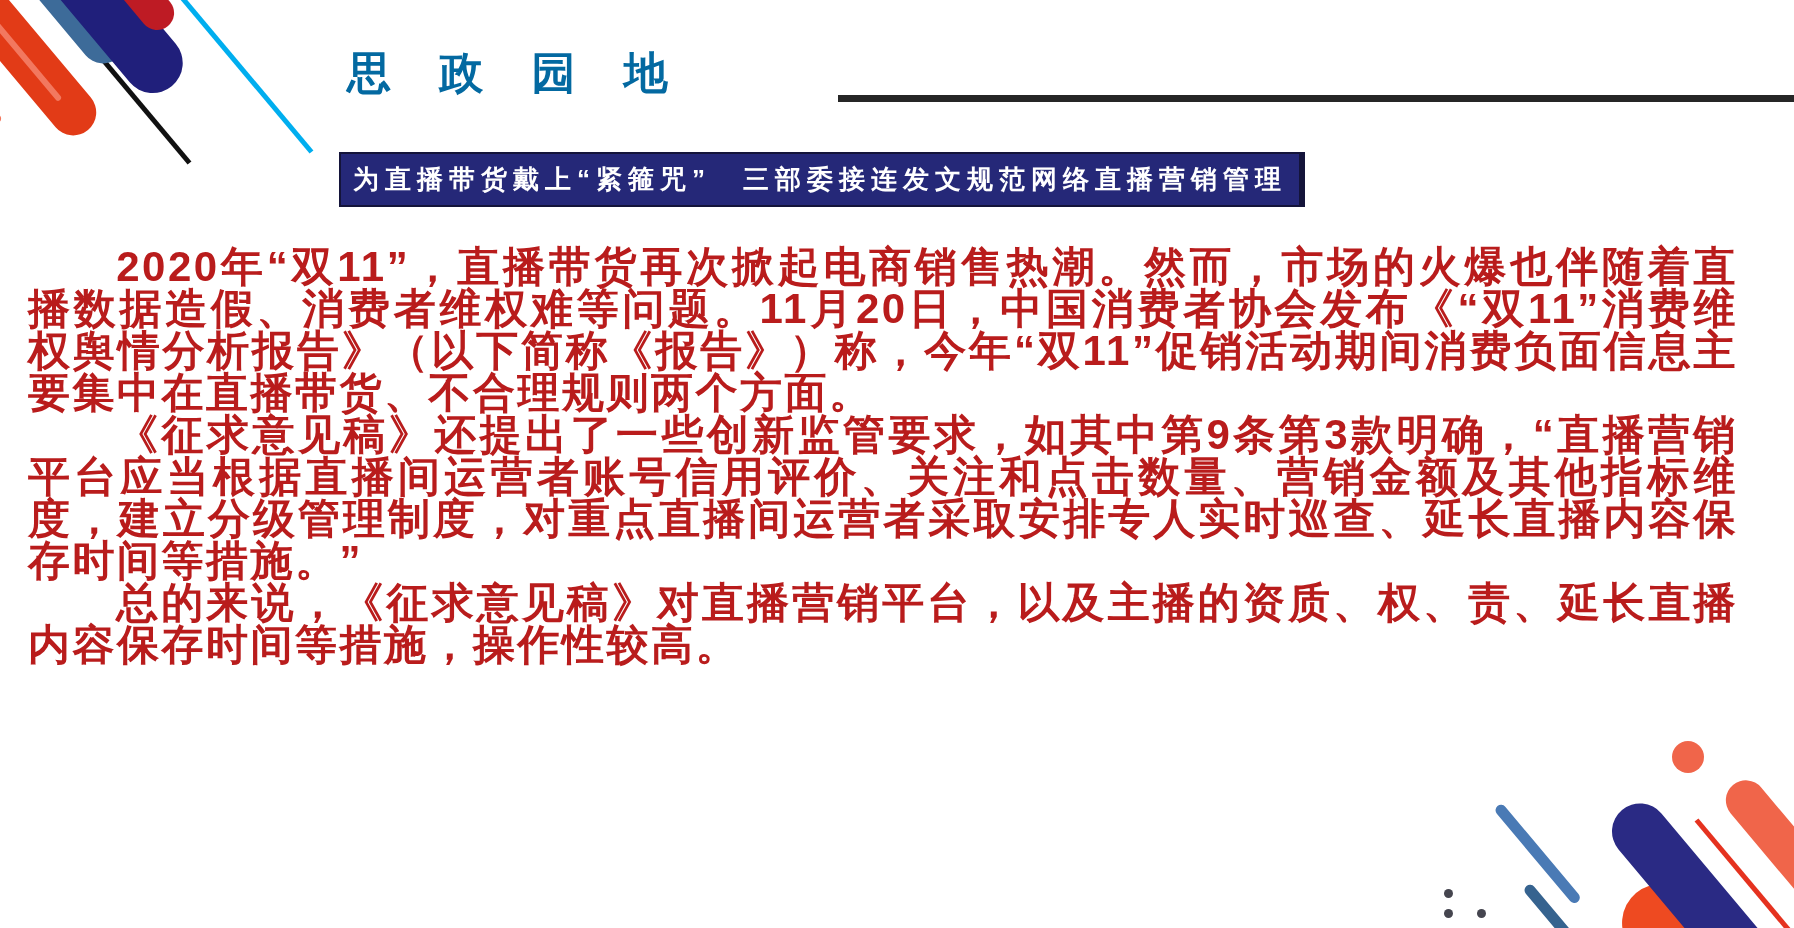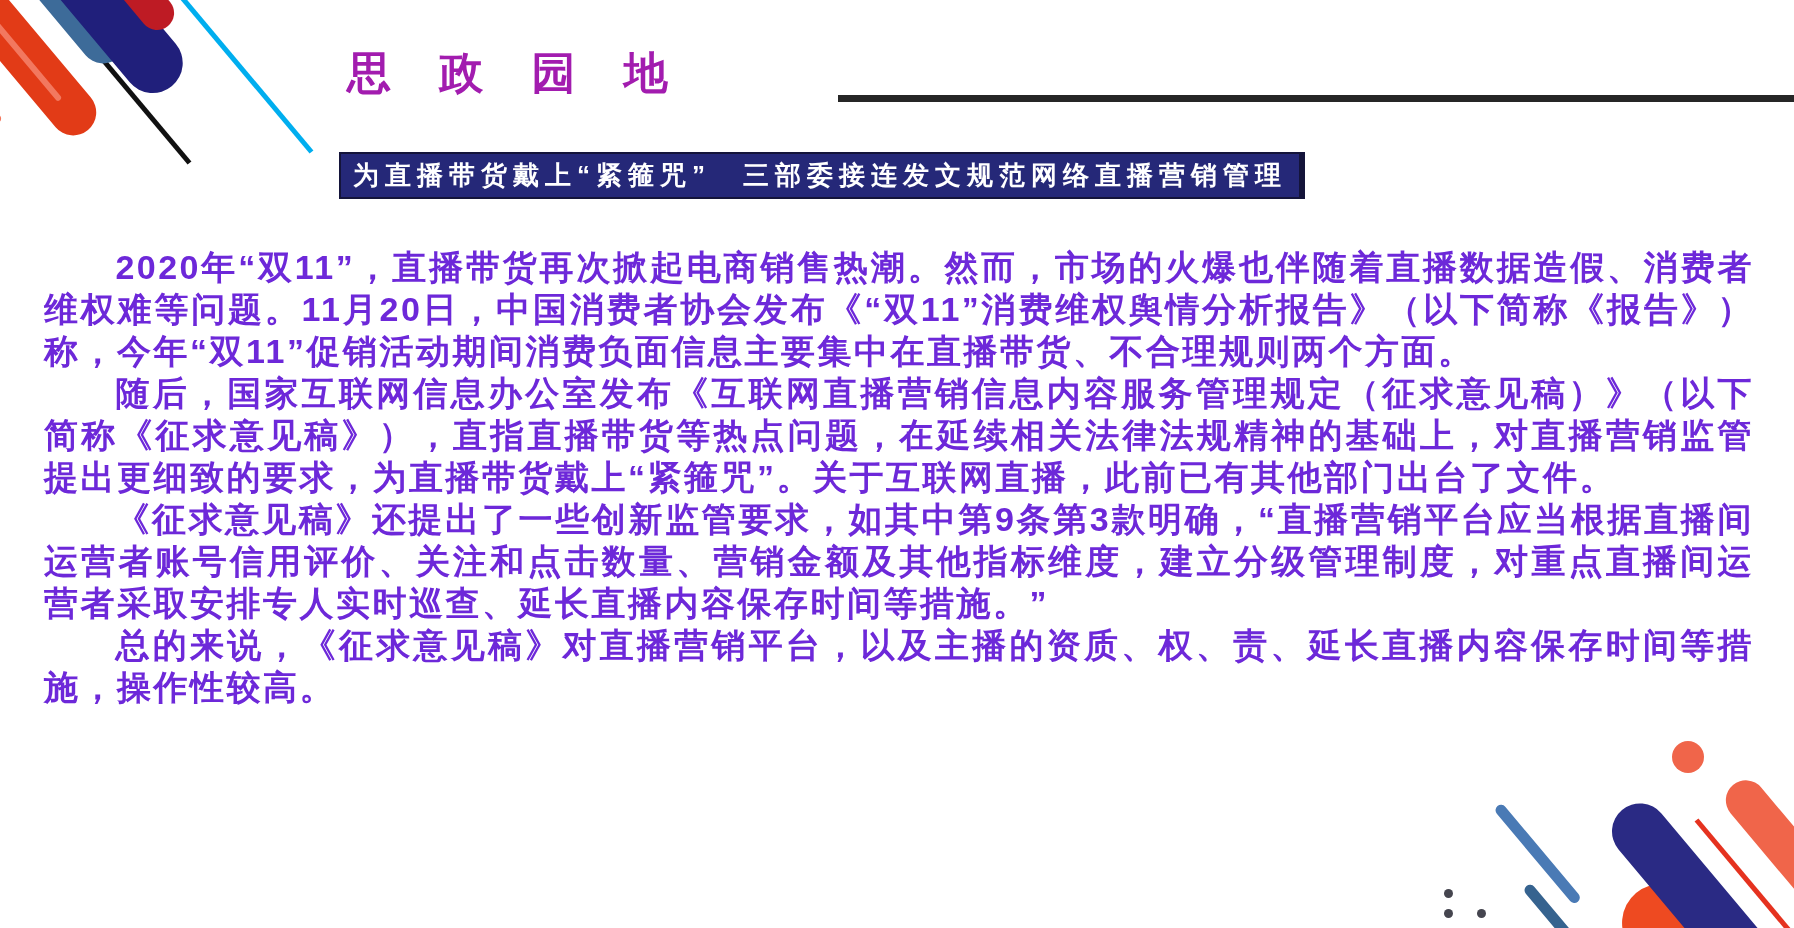--- a/index.html
+++ b/index.html
@@ -34,43 +34,43 @@
   .b-blue-line2    {left:1521px;top:886px;width:11px;height:95px; background:#36638F;}
 
   .dot{position:absolute;width:9px;height:9px;border-radius:50%;background:#45454F;}
   .dot1{left:1444px;top:889px;}
   .dot2{left:1444px;top:909px;}
   .dot3{left:1477px;top:909px;}
 
   
   .page-title{
     position:absolute;left:347px;top:44px;
-    font-size:44px;font-weight:bold;color:#a21caf;
+    font-size:44px;font-weight:bold;color:#0369a1;
     letter-spacing:18px;white-space:nowrap;z-index:2;
   }
   .header-divider{
     position:absolute;left:838px;top:95px;width:956px;height:7px;
     background:#262626;z-index:2;
   }
   
   .banner{
-    position:absolute;left:339px;top:152px;width:966px;height:47px;
+    position:absolute;left:339px;top:152px;width:966px;height:55px;
     background:#252878;
     border:2px solid #14143A;border-right-width:6px;
     display:flex;align-items:center;justify-content:center;
     z-index:2;box-sizing:border-box;
   }
   .banner span{
     color:#fff;font-weight:bold;font-size:26px;letter-spacing:6px;white-space:nowrap;
   }
   
   .article{
-    position:absolute;left:44px;top:246px;width:1710px;z-index:2;
-    font-size:34px;line-height:42px;letter-spacing:2.5px;
-    color:#6d28d9;font-weight:600;text-align:justify;
+    position:absolute;left:28px;top:246px;width:1710px;z-index:2;
+    font-size:42px;line-height:42px;letter-spacing:2.5px;
+    color:#b91c1c;font-weight:600;text-align:justify;
   }
   .article p{margin:0;text-indent:2.1em;}
 </style>
 </head>
 <body>
 
 <div>
   <div class="stripe tl d-orange-main"></div>
   <div class="stripe tl d-orange-hl"></div>
   <div class="stripe tl d-salmon-sliver"></div>
@@ -83,21 +83,20 @@
 
 <div class="page-title">思 政 园 地</div>
 <div class="header-divider"></div>
 
 <div class="banner">
   <span>为直播带货戴上“紧箍咒”　三部委接连发文规范网络直播营销管理</span>
 </div>
 
 <div class="article">
   <p>2020年“双11”，直播带货再次掀起电商销售热潮。然而，市场的火爆也伴随着直播数据造假、消费者维权难等问题。11月20日，中国消费者协会发布《“双11”消费维权舆情分析报告》（以下简称《报告》）称，今年“双11”促销活动期间消费负面信息主要集中在直播带货、不合理规则两个方面。</p>
-  <p>随后，国家互联网信息办公室发布《互联网直播营销信息内容服务管理规定（征求意见稿）》（以下简称《征求意见稿》），直指直播带货等热点问题，在延续相关法律法规精神的基础上，对直播营销监管提出更细致的要求，为直播带货戴上“紧箍咒”。关于互联网直播，此前已有其他部门出台了文件。</p>
   <p>《征求意见稿》还提出了一些创新监管要求，如其中第9条第3款明确，“直播营销平台应当根据直播间运营者账号信用评价、关注和点击数量、营销金额及其他指标维度，建立分级管理制度，对重点直播间运营者采取安排专人实时巡查、延长直播内容保存时间等措施。”</p>
   <p>总的来说，《征求意见稿》对直播营销平台，以及主播的资质、权、责、延长直播内容保存时间等措施，操作性较高。</p>
 </div>
 
 <div>
   <div class="stripe br b-orange-blob"></div>
   <div class="stripe br b-navy"></div>
   <div class="stripe br b-salmon-stripe"></div>
   <div class="stripe b-salmon-circle"></div>
   <div class="stripe br b-salmon-edge"></div>

